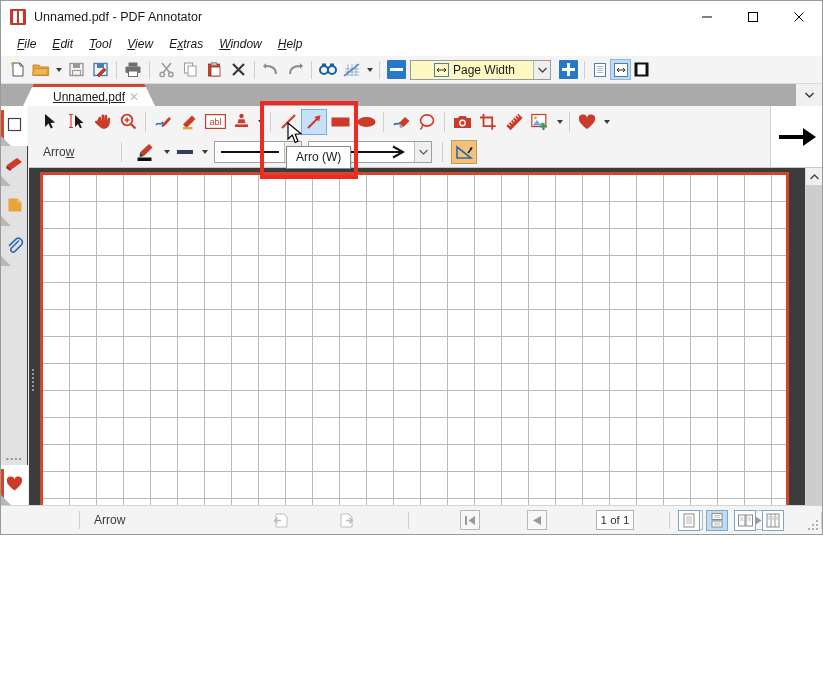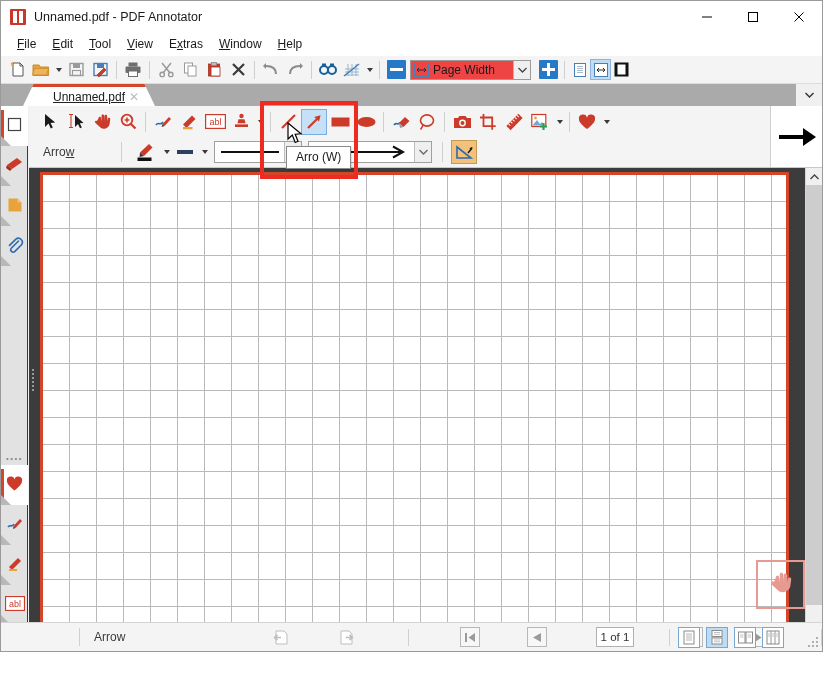--- a/index.html
+++ b/index.html
@@ -7,21 +7,21 @@
     margin: 0; padding: 0;
     width: 823px; height: 681px;
     overflow: hidden;
     font-family: "Liberation Sans", sans-serif;
     font-size: 12px;
     background: #ffffff;
     color: #222;
   }
   #app {
     position: relative;
-    width: 823px; height: 652px;
+    width: 823px; height: 535px;
     border: 1px solid #9a9a9a;
     background: #f0f0f0;
     overflow: hidden;
   }
 
   
   #titlebar {
     position: absolute; left: 0; top: 0; width: 821px; height: 31px;
     background: #ffffff;
     display: flex; align-items: center;
@@ -53,21 +53,21 @@
   }
   .win-btn svg { display: block; }
 
   
   #menubar {
     position: absolute; left: 0; top: 31px; width: 821px; height: 24px;
     background: #ffffff; display: flex; align-items: center;
     padding-left: 8px;
   }
   .menu-item {
-    padding: 3px 8px; font-size: 12px; color: #1a1a1a; cursor: default;
+    padding: 3px 8px; font-size: 12px; color: #1a1a1a; cursor: default; font-style: italic;
   }
   .menu-item u { text-decoration: underline; }
 
   
   #maintoolbar {
     position: absolute; left: 0; top: 55px; width: 821px; height: 28px;
     background: #f4f4f4; border-bottom: 1px solid #dcdcdc;
     display: flex; align-items: center; padding-left: 4px;
   }
   .tb-btn {
@@ -75,21 +75,21 @@
     justify-content: center; position: relative;
   }
   .tb-sep { width: 1px; height: 18px; background: #cfcfcf; margin: 0 4px; }
   .caret-sm {
     width: 0; height: 0; border-left: 3px solid transparent;
     border-right: 3px solid transparent; border-top: 4px solid #3b3b3b;
     margin-left: 1px;
   }
   #zoom-combo {
     display: flex; align-items: center; height: 20px;
-    border: 1px solid #9a9a9a; background: #ef4444; margin-left: 2px;
+    border: 1px solid #9a9a9a; background: #fef9c3; margin-left: 2px; padding-left: 20px;
   }
   #zoom-combo .zc-icon { width: 20px; display: flex; justify-content: center; }
   #zoom-combo .zc-text {
     width: 82px; font-size: 12px; color: #1a1a1a; padding-left: 2px;
   }
   #zoom-combo .zc-arrow {
     width: 17px; height: 18px; background: #efefef;
     border-left: 1px solid #b5b5b5; display: flex;
     align-items: center; justify-content: center;
   }

